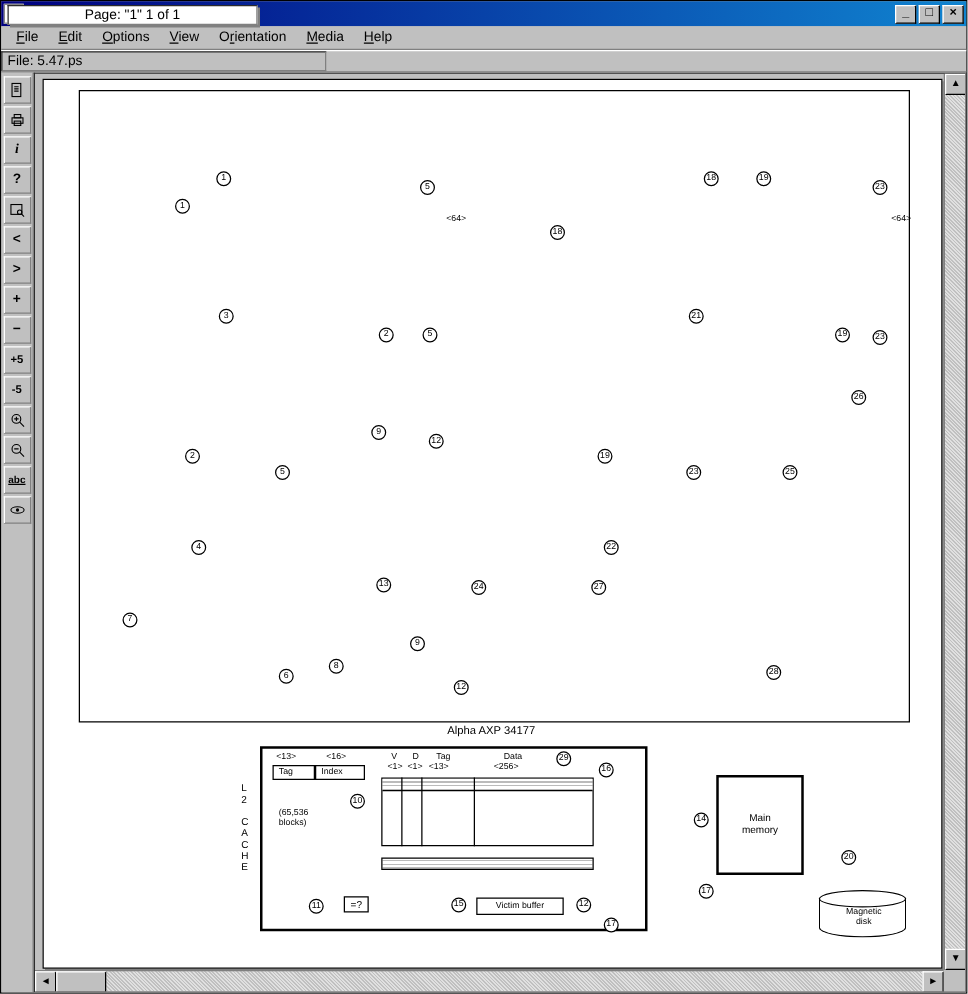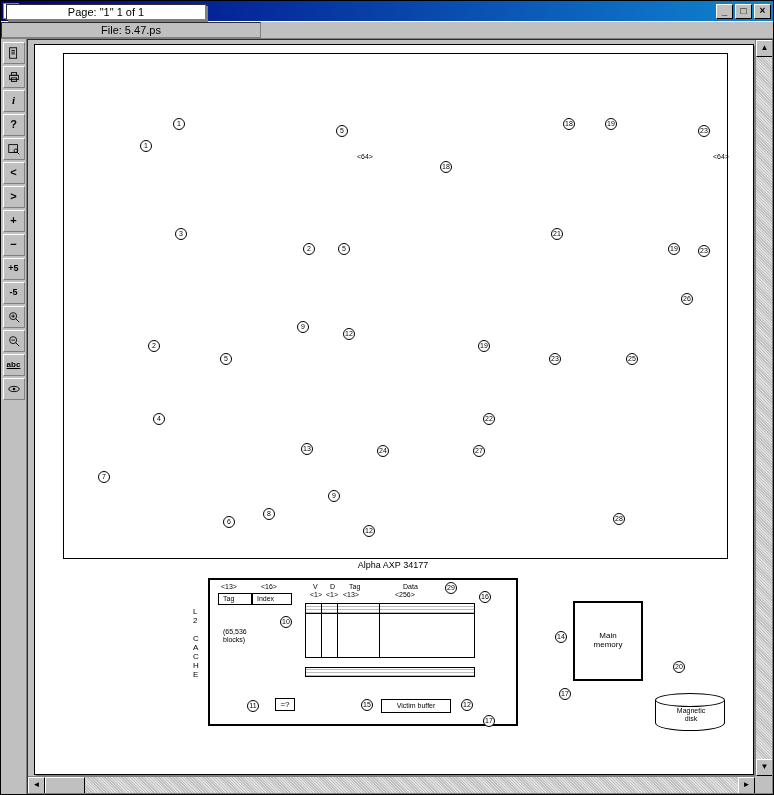--- a/index.html
+++ b/index.html
@@ -6,21 +6,21 @@
 body { font-family: "MS Sans Serif", Tahoma, sans-serif; font-size: 11px; background: #c0c0c0; width: 774px; height: 795px; overflow: hidden; }
 .window { width: 774px; height: 795px; background: #c0c0c0; border: 1px solid #000; display: flex; flex-direction: column; }
 .titlebar { background: linear-gradient(to right,#000080,#1084d0); color: #fff; height: 20px; display: flex; align-items: center; padding: 0 2px; font-weight: bold; font-size: 11px; }
 .titlebar .icon { width: 16px; height: 16px; background: #fff; margin-right: 4px; display:inline-block; border:1px solid #888; }
 .titlebar .title { flex: 1; }
 .titlebar .win-btn { width: 17px; height: 15px; background: #c0c0c0; border: 1px solid #fff; border-right-color:#000; border-bottom-color:#000; margin-left: 2px; font-size: 10px; text-align: center; line-height: 12px; color:#000; font-weight:bold; font-family: Marlett, sans-serif; }
 .menubar { background: #c0c0c0; height: 19px; display: flex; align-items: center; padding: 0 4px; border-bottom: 1px solid #808080; }
 .menubar .menu-item { padding: 2px 8px; cursor: default; }
 .menubar .menu-item .ul { text-decoration: underline; }
 .statusrow { background:#c0c0c0; height:18px; display:flex; align-items:center; font-size:11px; border-bottom:1px solid #808080; border-top:1px solid #fff;}
-.statusrow .cell { border:1px inset #808080; padding:1px 4px; margin-right:2px; height:16px; line-height:13px;text-align:center;}
+.statusrow .cell { border:1px inset #808080; padding:1px 4px; margin-right:2px; height:16px; line-height:13px;}
 .statusrow .file { width: 260px;}
 .statusrow .page { width: 200px; text-align:center;}
 .body-area { flex:1; display:flex; overflow:hidden; }
 .toolbar { width: 26px; background:#c0c0c0; border-right:1px solid #808080; display:flex; flex-direction:column; padding-top:2px;}
 .tool-btn { width:22px; height:22px; margin:1px auto; background:#c0c0c0; border:1px solid #fff; border-right-color:#808080; border-bottom-color:#808080; font-size:11px; font-weight:bold; text-align:center; line-height:19px; cursor:default;}
 .tool-btn svg { width:14px; height:14px; display:block; margin:3px auto;}
 .viewport { flex:1; background:#c0c0c0; position:relative; overflow:hidden; border:1px inset #808080;}
 .page { position:absolute; left:6px; top:4px; right:18px; bottom:18px; background:#fff; border:1px solid #000; box-shadow: 2px 2px 0 #808080; overflow:hidden;}
 .scrollbar-v { position:absolute; right:0; top:0; bottom:17px; width:17px; background:#c0c0c0 repeating-linear-gradient(45deg,#e0e0e0,#e0e0e0 1px,#c0c0c0 1px,#c0c0c0 2px); border-left:1px solid #808080;}
 .scrollbar-h { position:absolute; left:0; right:17px; bottom:0; height:17px; background:#c0c0c0 repeating-linear-gradient(45deg,#e0e0e0,#e0e0e0 1px,#c0c0c0 1px,#c0c0c0 2px); border-top:1px solid #808080;}
@@ -50,20 +50,29 @@
 <div class="window">
 
   <div class="titlebar">
     <span class="icon"></span>
     <span class="title">5.47.ps - GSview</span>
     <div class="win-btn">_</div>
     <div class="win-btn">□</div>
     <div class="win-btn">×</div>
   </div>
 
+  <div class="menubar">
+    <div class="menu-item"><span class="ul">F</span><span></span><span>ile</span></div>
+    <div class="menu-item"><span class="ul">E</span>dit</div>
+    <div class="menu-item"><span class="ul">O</span>ptions</div>
+    <div class="menu-item"><span class="ul">V</span>iew</div>
+    <div class="menu-item">O<span class="ul">r</span>ientation</div>
+    <div class="menu-item"><span class="ul">M</span>edia</div>
+    <div class="menu-item"><span class="ul">H</span>elp</div>
+  </div>
 
   <div class="statusrow">
     <div class="cell file">File: 5.47.ps</div>
     <div class="cell page">Page: "1"  1 of 1</div>
   </div>
 
   <div class="body-area">
     <div class="toolbar">
       <div class="tool-btn">
           <svg viewBox="0 0 16 16">

